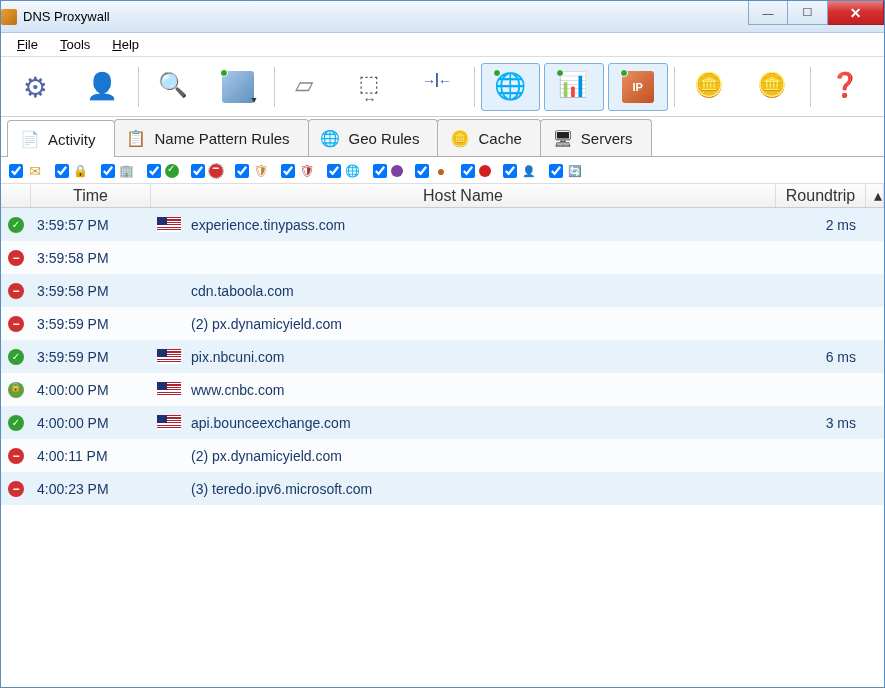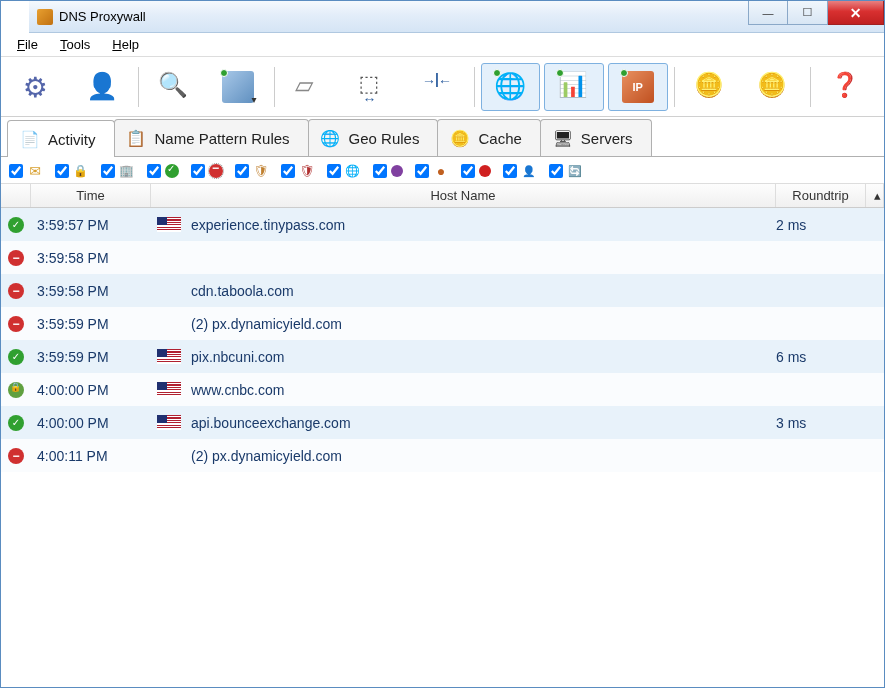--- a/index.html
+++ b/index.html
@@ -19,22 +19,20 @@
   display: flex;
   flex-direction: column;
 }
 
 .titlebar {
   height: 32px;
   background: linear-gradient(to bottom, #f5f9fd 0%, #e3edf9 45%, #d5e5f5 100%);
   border-bottom: 1px solid #b0c8e0;
   display: flex;
   align-items: center;
-  padding-left: 8px;
-  margin-left: 28px;
 }
 .titlebar .app-icon {
   width: 16px; height: 16px; margin-right: 6px;
   background: linear-gradient(135deg,#e8a030,#c07010);
   border-radius:2px;
 }
 .titlebar .title { font-size: 13px; color: #000; flex: 1; }
 .win-controls { display: flex; height: 100%; }
 .win-btn {
   width: 40px; height: 24px; margin-top:0;
@@ -145,40 +143,40 @@
 .fi-sync::before{content:"🔄";font-size:11px;color:#c06020;}
 .filter-item.selected .filter-icon{outline:1px dotted #888;}
 
 .table-wrap { flex:1; overflow:auto; }
 .table-header {
   display:flex; height:24px;
   border-bottom:1px solid #ccc;
   background:linear-gradient(to bottom,#fdfdfd,#f0f0f0);
 }
 .th {
-  padding:4px 8px;font-size:13px;color:#333;
+  padding:4px 8px;font-size:16px;color:#333;
   border-right:1px solid #ddd;
   display:flex;align-items:center;
 }
 .th-status{width:30px;}
 .th-time{width:120px;justify-content:center;}
 .th-host{flex:1;justify-content:center;}
 .th-rt{width:90px;justify-content:center;}
 .th-scroll{width:18px;}
 .table-body{}
 .row {
   display:flex;height:33px;align-items:center;
   font-size:14px;color:#1a3a6a;
 }
 .row:nth-child(odd){background:#e8f2fa;}
 .row:nth-child(even){background:#fafcfe;}
 .cell-status{width:30px;display:flex;justify-content:center;}
 .cell-time{width:120px;padding-left:6px;}
 .cell-host{flex:1;display:flex;align-items:center;gap:10px;padding-left:6px;}
-.cell-rt{width:90px;text-align:left;padding-right:10px;}
+.cell-rt{width:90px;text-align:right;padding-right:10px;}
 .cell-scroll{width:18px;}
 .flag-us{width:24px;height:15px;background:linear-gradient(to bottom,#b02030 0%,#b02030 8%,#fff 8%,#fff 16%,#b02030 16%,#b02030 24%,#fff 24%,#fff 32%,#b02030 32%,#b02030 40%,#fff 40%,#fff 48%,#b02030 48%,#b02030 56%,#fff 56%,#fff 64%,#b02030 64%,#b02030 72%,#fff 72%,#fff 80%,#b02030 80%,#b02030 88%,#fff 88%,#fff 100%);position:relative;flex-shrink:0;}
 .flag-us::before{content:"";position:absolute;top:0;left:0;width:10px;height:8px;background:#203070;}
 .status-allow{width:16px;height:16px;background:#30a030;border-radius:50%;display:flex;align-items:center;justify-content:center;color:#fff;font-size:10px;}
 .status-allow::before{content:"✓";}
 .status-lock{width:16px;height:16px;background:#60a040;border-radius:50%;position:relative;}
 .status-lock::before{content:"🔒";font-size:9px;position:absolute;top:0;left:2px;}
 .status-block{width:16px;height:16px;background:#d03030;border-radius:50%;display:flex;align-items:center;justify-content:center;color:#fff;font-size:12px;font-weight:bold;}
 .status-block::before{content:"−";}
 </style>
@@ -428,16 +426,28 @@
             <div class="status-block"></div>
           </div>
           <div class="cell-time">4:00:11 PM</div>
           <div class="cell-host">
             <div style="width: 24px;"></div>
             <span> (2) px.dynamicyield.com</span>
           </div>
           <div class="cell-rt"></div>
           <div class="cell-scroll"></div>
         </div>
+        <div class="row">
+          <div class="cell-status">
+            <div class="status-block"></div>
+          </div>
+          <div class="cell-time">4:00:23 PM</div>
+          <div class="cell-host">
+            <div style="width: 24px;"></div>
+            <span> (3) teredo.ipv6.microsoft.com</span>
+          </div>
+          <div class="cell-rt"></div>
+          <div class="cell-scroll"></div>
+        </div>
       </div>
   </div>
 
 </div>
 
 </body></html>

